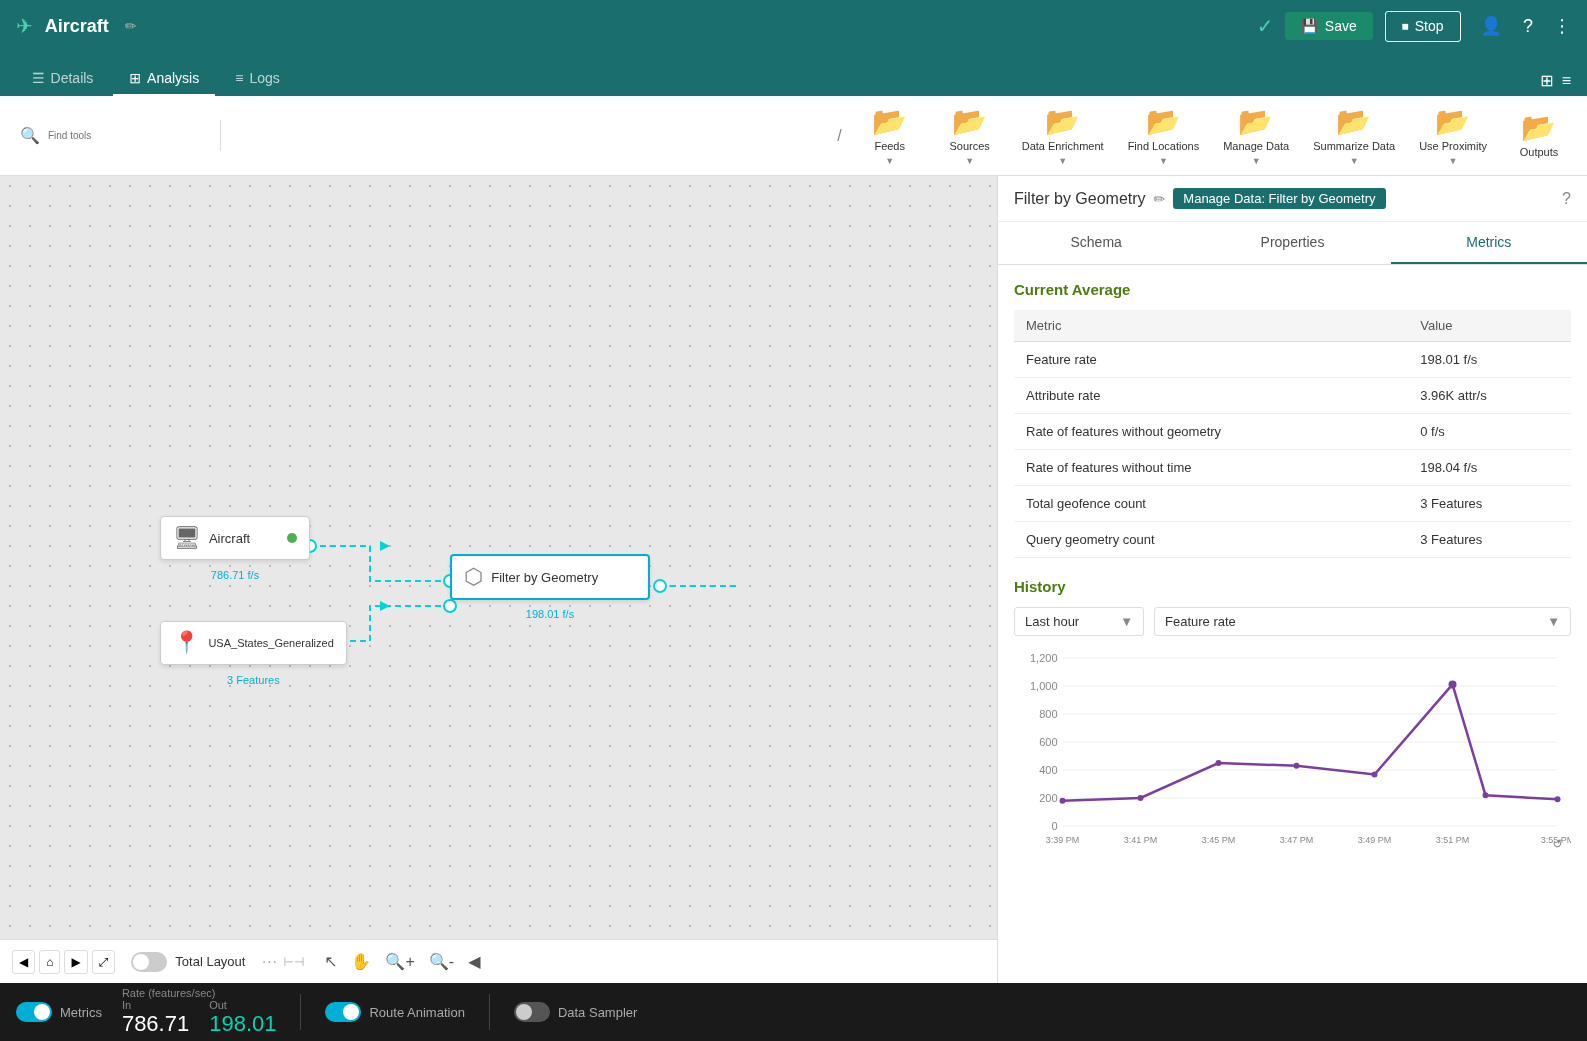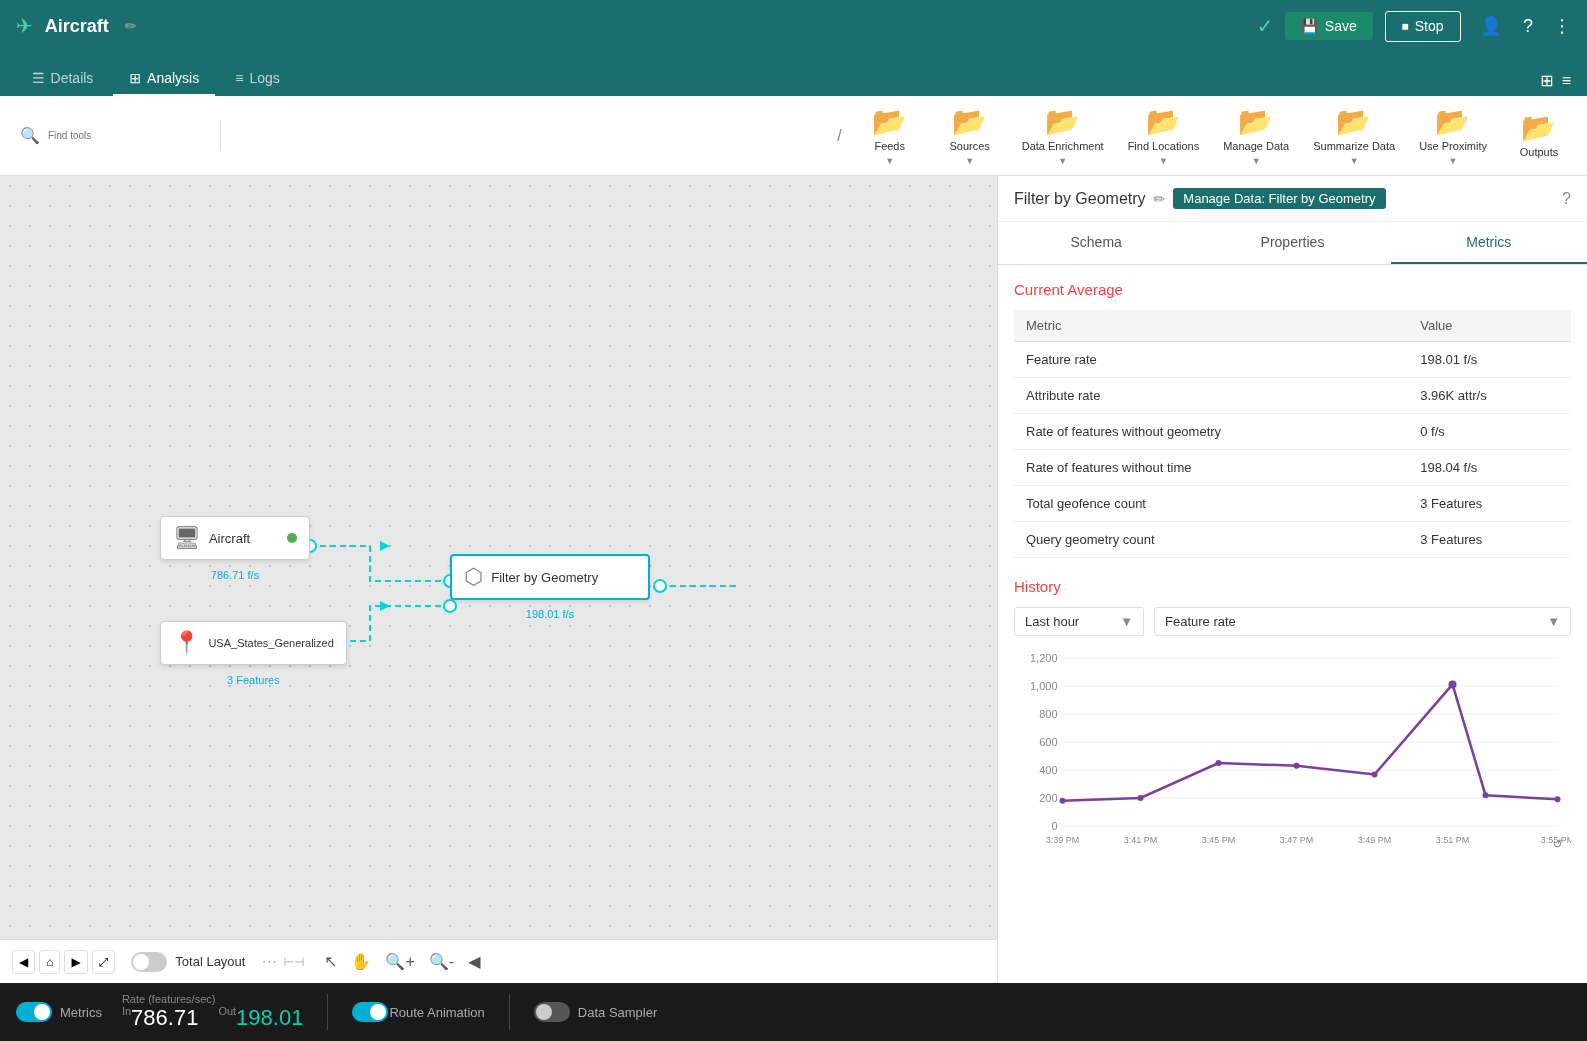--- a/index.html
+++ b/index.html
@@ -187,21 +187,21 @@
       border-bottom: 1px solid #ddd;
     }
     .panel-tab {
       flex: 1; text-align: center; padding: 12px; font-size: 14px; color: #555;
       cursor: pointer; border-bottom: 2px solid transparent;
     }
     .panel-tab.active { color: #1a6e6e; border-bottom: 2px solid #1a6e6e; }
 
     
     .panel-content { flex: 1; overflow-y: auto; padding: 16px; }
-    .section-title { font-size: 15px; font-weight: 400; color: #ef4444; margin-bottom: 12px; }
+    .section-title { font-size: 15px; font-weight: 700; color: #4d7c0f; margin-bottom: 12px; }
 
     .metrics-table { width: 100%; border-collapse: collapse; }
     .metrics-table th {
       background: #f5f5f5; text-align: left; padding: 8px 12px; font-size: 13px; color: #555; font-weight: 500;
       border-bottom: 1px solid #ddd;
     }
     .metrics-table td {
       padding: 10px 12px; font-size: 13px; color: #333; border-bottom: 1px solid #eee;
     }
 
@@ -226,27 +226,27 @@
       display: flex;
       align-items: center;
       padding: 0 16px;
       gap: 16px;
     }
     .metric-toggle { display: flex; align-items: center; gap: 8px; }
     .toggle-on { width: 36px; height: 20px; background: #00b0d4; border-radius: 10px; cursor: pointer; position: relative; }
     .toggle-on .toggle-knob { position: absolute; width: 16px; height: 16px; background: white; border-radius: 50%; top: 2px; right: 2px; }
     .metric-label { color: #aaa; font-size: 13px; }
     .metric-sublabel { color: #888; font-size: 11px; }
-    .metric-value-group { display: flex; flex-direction: row; justify-content: flex-end; }
+    .metric-value-group { display: flex; flex-direction: column; justify-content: flex-end; }
     .metric-direction { color: #888; font-size: 11px; }
     .metric-big { color: white; font-size: 22px; font-weight: 300; }
     .metric-big.cyan { color: #00d4b0; }
     .divider-v { width: 1px; height: 36px; background: #444; margin: 0 8px; }
 
-    .route-toggle { display: flex; align-items: center; gap: 1px; }
+    .route-toggle { display: flex; align-items: center; gap: 8px; }
     .sampler-toggle { display: flex; align-items: center; gap: 8px; }
     .toggle-off-circle { width: 36px; height: 20px; background: #555; border-radius: 10px; cursor: pointer; position: relative; }
     .toggle-off-circle .toggle-knob { position: absolute; width: 16px; height: 16px; background: #ccc; border-radius: 50%; top: 2px; left: 2px; }
 
     
     .connections-svg { position: absolute; top: 0; left: 0; width: 100%; height: 100%; pointer-events: none; }
   </style>
 </head>
 <body>
 

